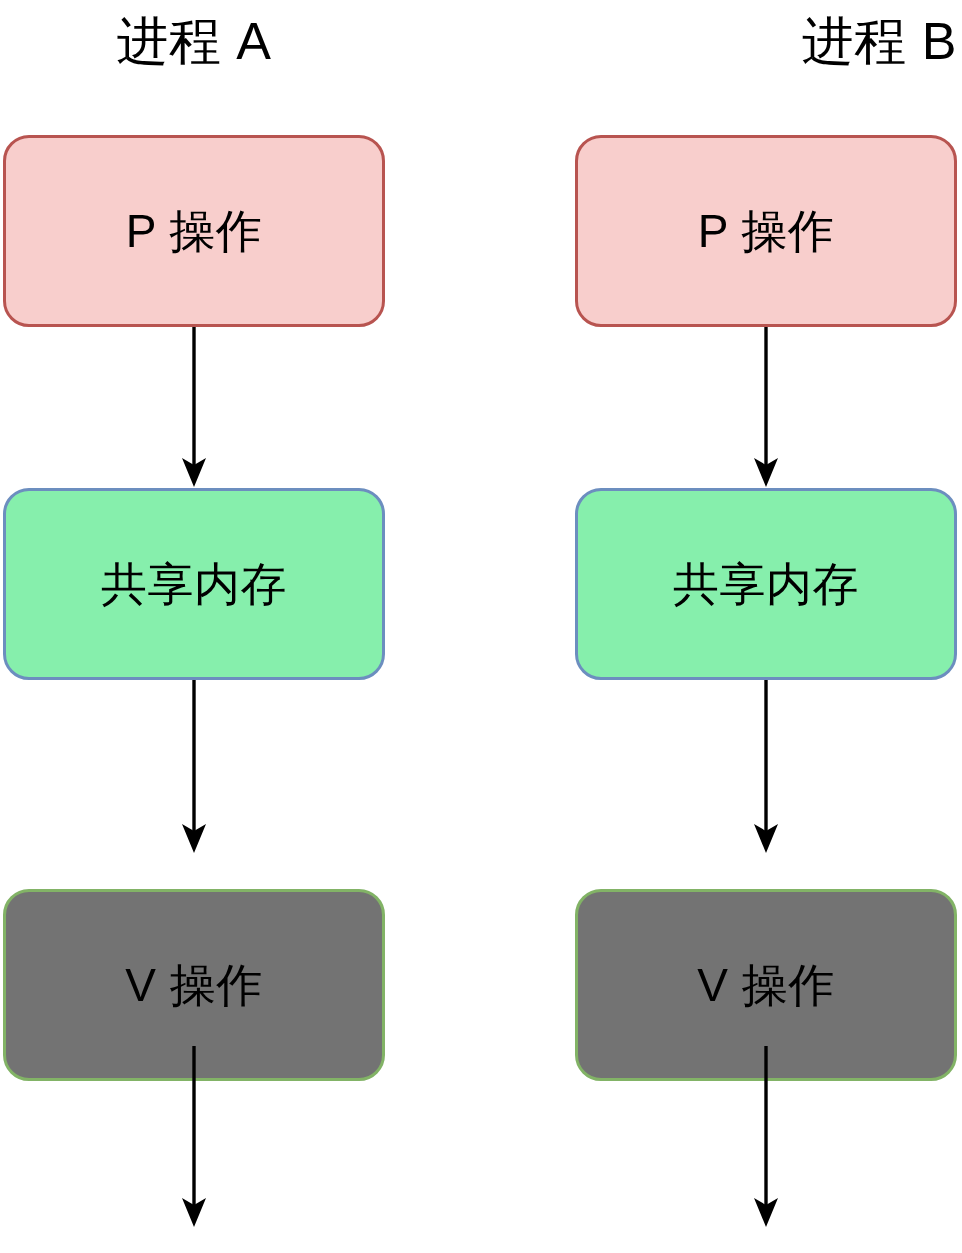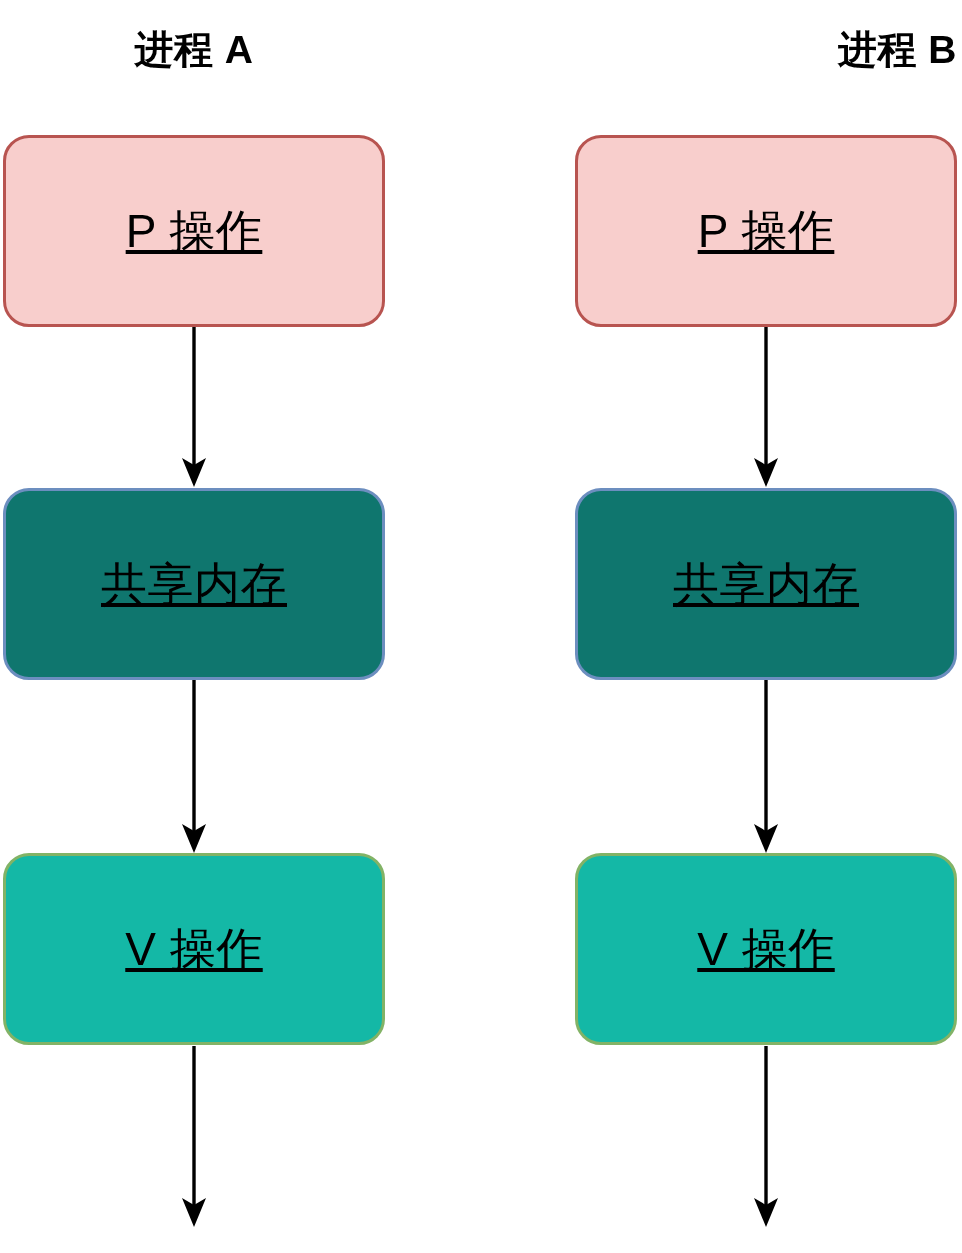--- a/index.html
+++ b/index.html
@@ -15,61 +15,61 @@
     overflow: hidden;
   }
   #canvas {
     position: relative;
     width: 962px;
     height: 1253px;
     background: #ffffff;
   }
   .col-title {
     position: absolute;
-    top: 17px;
-    font-size: 39px;
+    top: 8px;
+    font-size: 52px;
     line-height: 66px;
     color: #000000;
     text-align: center;
     white-space: nowrap;
-    font-weight: 700;
+    font-weight: 400;
     letter-spacing: 0.5px;
   }
   .node {
     position: absolute;
     width: 382px;
     height: 192px;
     box-sizing: border-box;
     border-radius: 26px;
     border-style: solid;
     border-width: 3px;
     display: flex;
     align-items: center;
     justify-content: center;
-    text-decoration: underline;
   }
   .node-label {
     font-size: 46px;
     line-height: 56px;
     color: #000000;
     text-align: center;
     white-space: nowrap;
     letter-spacing: 0.5px;
   }
   .node.red {
     background: #f8cecc;
     border-color: #b85450;
   }
   .node.blue {
-    background: #0f766e;
+    background: #86efac;
     border-color: #6c8ebf;
   }
   .node.green {
-    background: #14b8a6;
+    background: #737373;
     border-color: #82b366;
+    margin-top: 36px;
   }
   .edge {
     position: absolute;
     overflow: visible;
   }
   .edge svg {
     display: block;
     overflow: visible;
   }
 </style>

